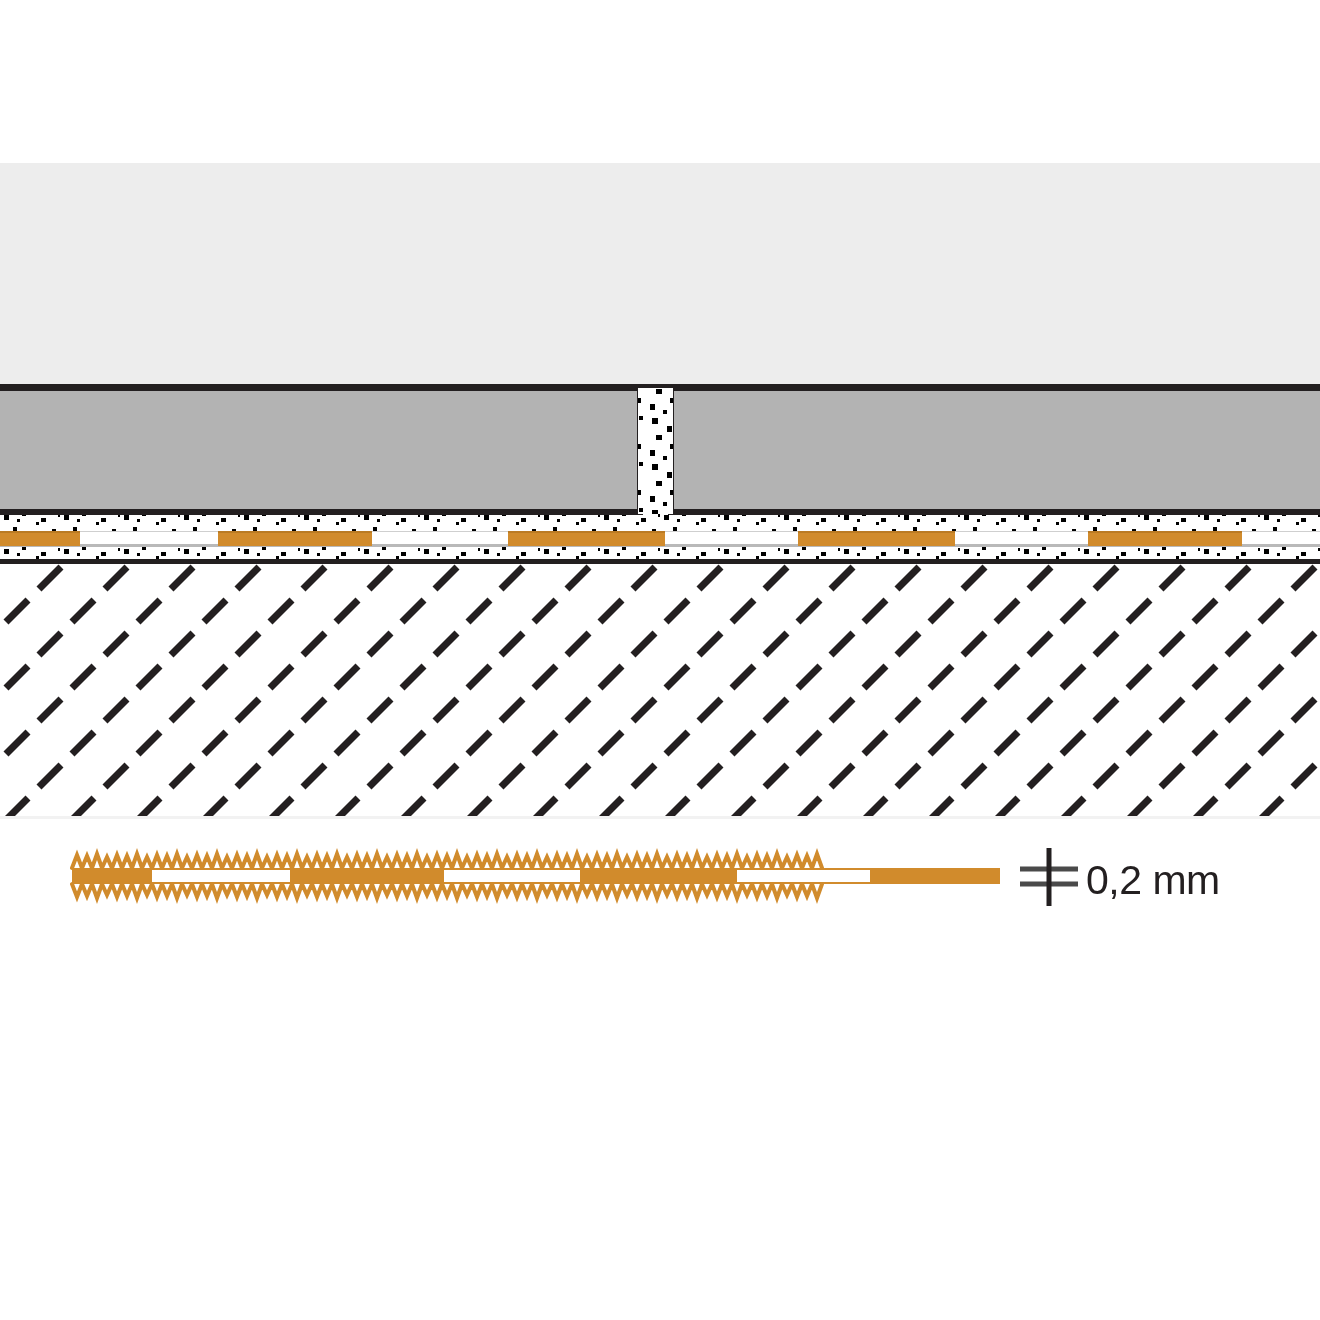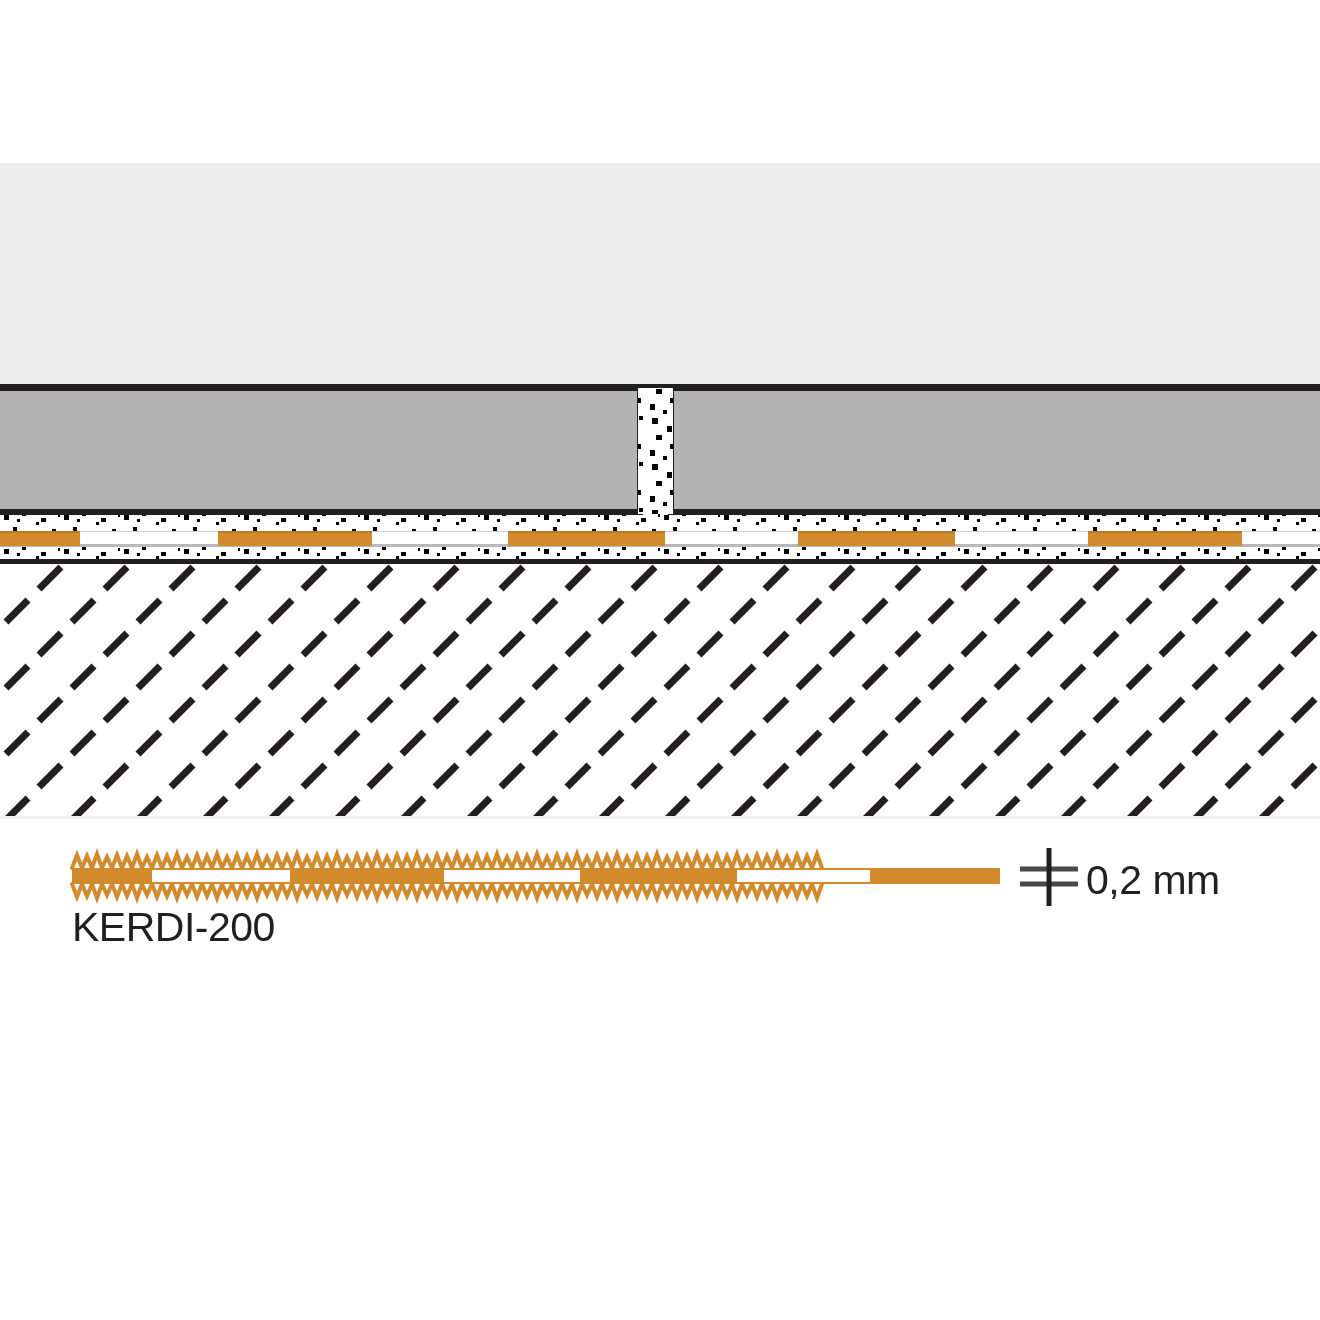--- a/index.html
+++ b/index.html
@@ -208,17 +208,16 @@
       </g>
     </g>
 
     <g stroke="#4a4a4a" fill="none">
       <line x1="1020" y1="869" x2="1078" y2="869" stroke-width="5"></line>
       <line x1="1020" y1="884" x2="1078" y2="884" stroke-width="5"></line>
       <line x1="1049" y1="848" x2="1049" y2="906" stroke-width="5" stroke="#231f20"></line>
     </g>
   </svg>
 
-  <div class="legend-label">KERDI-200</div>
 
   <div class="dim-label">0,2 mm</div>
 
 </div>
 
 </body></html>

